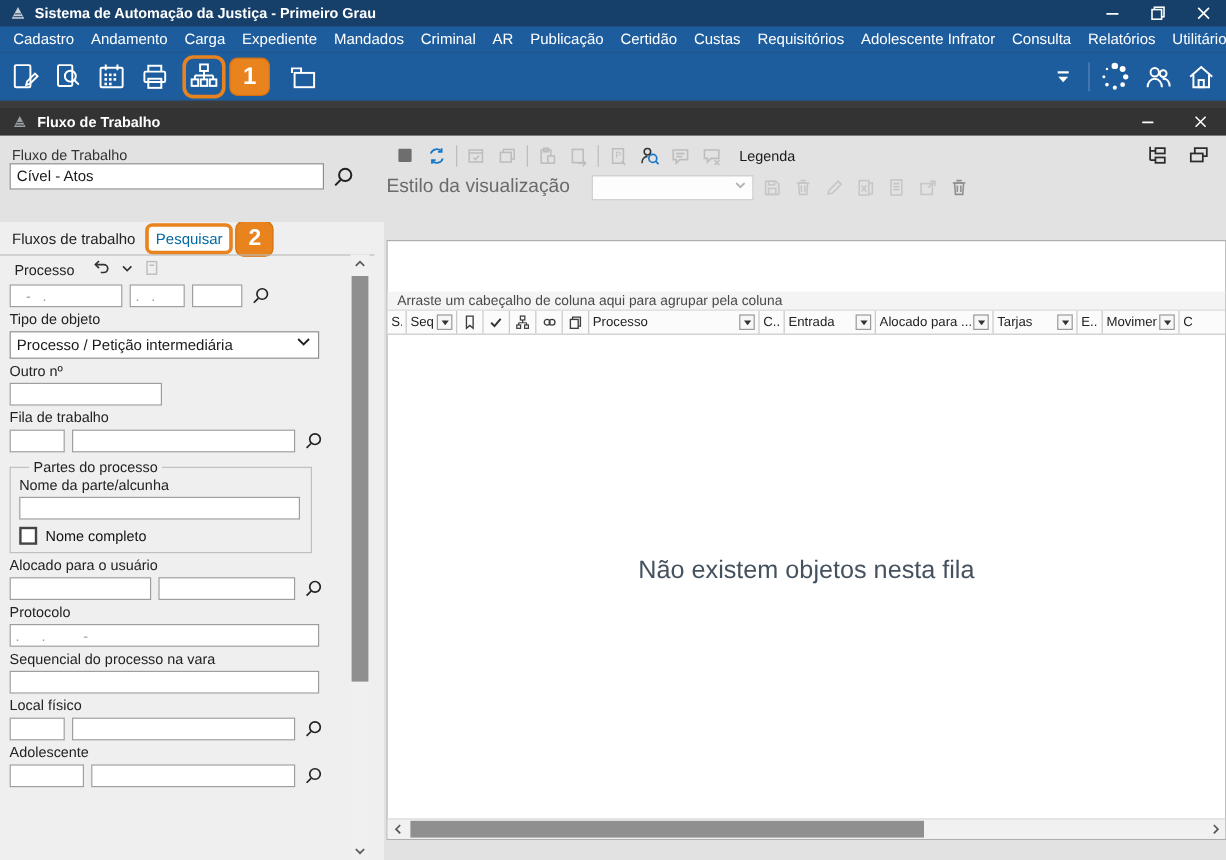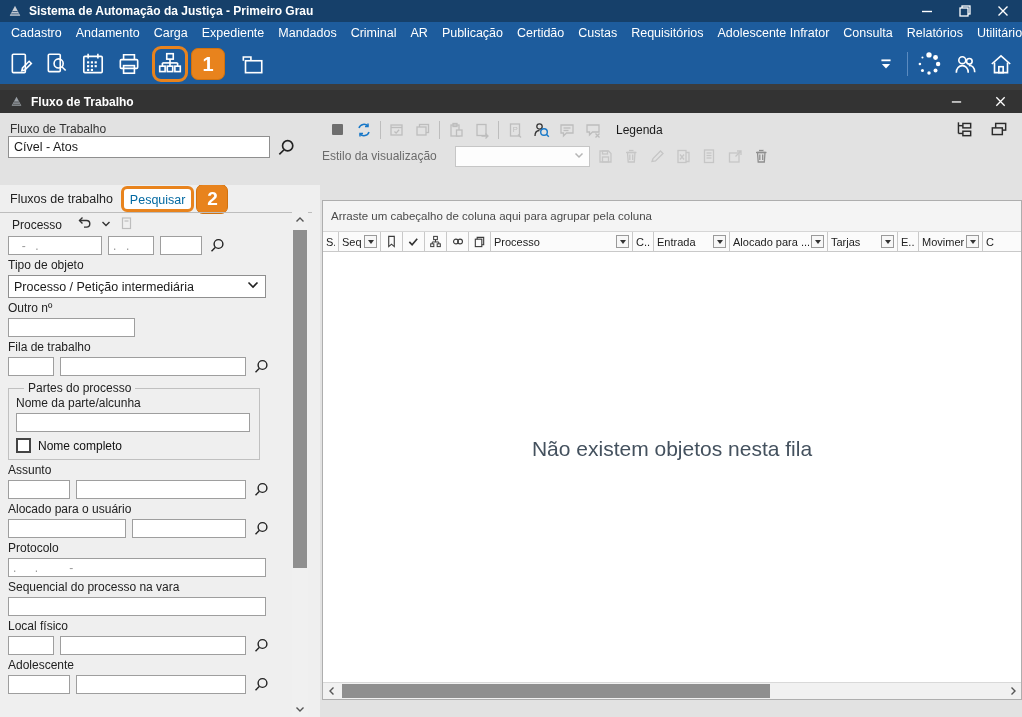--- a/index.html
+++ b/index.html
@@ -45,21 +45,21 @@
     border:1px solid #8f8f8f; background:#fff; font-size:12.5px; color:#1a1a1a;
     padding:0 5px; font-family:"Liberation Sans",sans-serif; }
   .magbtn { background:transparent; border:none; display:flex; align-items:center; justify-content:center; cursor:pointer; }
   .wf-mag { position:absolute; left:276px; top:48px; }
 
   .itb1 { position:absolute; left:327px; top:29px; height:22px; display:flex; align-items:center; }
   .itb2 { position:absolute; left:322px; top:55px; height:22px; display:flex; align-items:center; }
   .iicon { width:22px; height:22px; display:flex; align-items:center; justify-content:center; margin-right:4px; }
   .isep { width:1px; height:18px; background:#bdbdbd; margin:0 5px 0 1px; }
   .legend-label { font-size:12px; color:#1a1a1a; margin-left:8px; }
-  .style-label { font-size:12px; color:#6b6b6b; margin-right:18px; }
+  .style-label { font-size:16px; color:#6b6b6b; margin-right:18px; }
   .style-dd { width:135px; height:21px; background:#fdfdfd; border:1px solid #c6c6c6;
     display:flex; align-items:center; }
   .style-dd .chev { margin-left:auto; margin-right:4px; }
   .itb2 .iicon { margin-left:4px; margin-right:0; }
   .inner-right-icons { position:absolute; right:8px; top:28px; display:flex; gap:9px; }
 
   
   .panel { position:absolute; left:0; top:95px; width:320px; height:532px;
     background:#EFEFEF; overflow:hidden; }
   .tabs { position:absolute; left:0; top:2px; height:24px; display:flex; align-items:center; }
@@ -90,22 +90,22 @@
   .chklabel { font-size:12px; font-weight:normal; color:#111; }
 
   
   .vscroll { position:absolute; left:292px; top:27px; width:16px; height:505px; background:#F0F0F0; }
   .vscroll .arr { position:absolute; left:0; width:16px; height:16px; display:flex; align-items:center; justify-content:center; }
   .vscroll .thumb { position:absolute; left:1px; top:18px; width:14px; height:338px; background:#8f8f8f; }
 
   
   .grid { position:absolute; left:322px; top:110px; width:700px; height:500px;
     background:#fff; border:1px solid #aeaeae; }
-  .grouphint { height:31px; background:#f4f4f4; border-bottom:1px solid #d6d6d6;
-    display:flex; align-items:center; padding-left:8px; font-size:11.5px; color:#4a4a4a; }
+  .grouphint { height:16px; background:#f4f4f4; border-bottom:1px solid #d6d6d6;
+    display:flex; align-items:center; padding-left:8px; font-size:11.5px; color:#4a4a4a;margin-top:42px; }
   .ghead { height:20px; display:flex; background:#fbfbfb; border-bottom:1px solid #c9c9c9; }
   .hcell { border-right:1px solid #c9c9c9; display:flex; align-items:center;
     padding:0 3px; font-size:11px; color:#222; gap:2px; overflow:hidden; white-space:nowrap; }
   .hcell .htext { overflow:hidden; text-overflow:clip; }
   .dd { width:13px; height:13px; border:1px solid #9a9a9a; background:#f7f7f7;
     display:flex; align-items:center; justify-content:center; flex:none; margin-left:auto; }
   .dd::after { content:""; border-left:3.5px solid transparent; border-right:3.5px solid transparent; border-top:4.5px solid #333; }
   .gbody { position:relative; height:441px; }
   .empty-msg { position:absolute; left:0; right:0; top:185px; text-align:center;
     font-size:21px; color:#44515E; }
@@ -539,33 +539,20 @@
           <div class="frow">
               <input class="inp" style="width: 234px;">
             </div>
           <div class="chkrow">
             <span class="chk"></span>
             <span class="chklabel">Nome completo</span>
           </div>
         </fieldset>
 
 
-        <div class="grp">
-          <div class="lbl">Assunto</div>
-          <div class="frow">
-            <input class="inp" style="width: 62px;">
-            <input class="inp" style="width: 170px;">
-            <button class="magbtn">
-              <svg width="18" height="18" viewBox="0 0 18 18" fill="none" stroke="#222" stroke-width="1.4">
-                  <circle cx="10.5" cy="7" r="4.4"></circle>
-                  <line x1="7.2" y1="10.6" x2="3.5" y2="14.3"></line>
-                </svg>
-            </button>
-          </div>
-        </div>
 
         <div class="grp">
           <div class="lbl">Alocado para o usuário</div>
           <div class="frow">
             <input class="inp" style="width: 118px;">
             <input class="inp" style="width: 114px;">
             <button class="magbtn">
               <svg width="18" height="18" viewBox="0 0 18 18" fill="none" stroke="#222" stroke-width="1.4">
                   <circle cx="10.5" cy="7" r="4.4"></circle>
                   <line x1="7.2" y1="10.6" x2="3.5" y2="14.3"></line>

